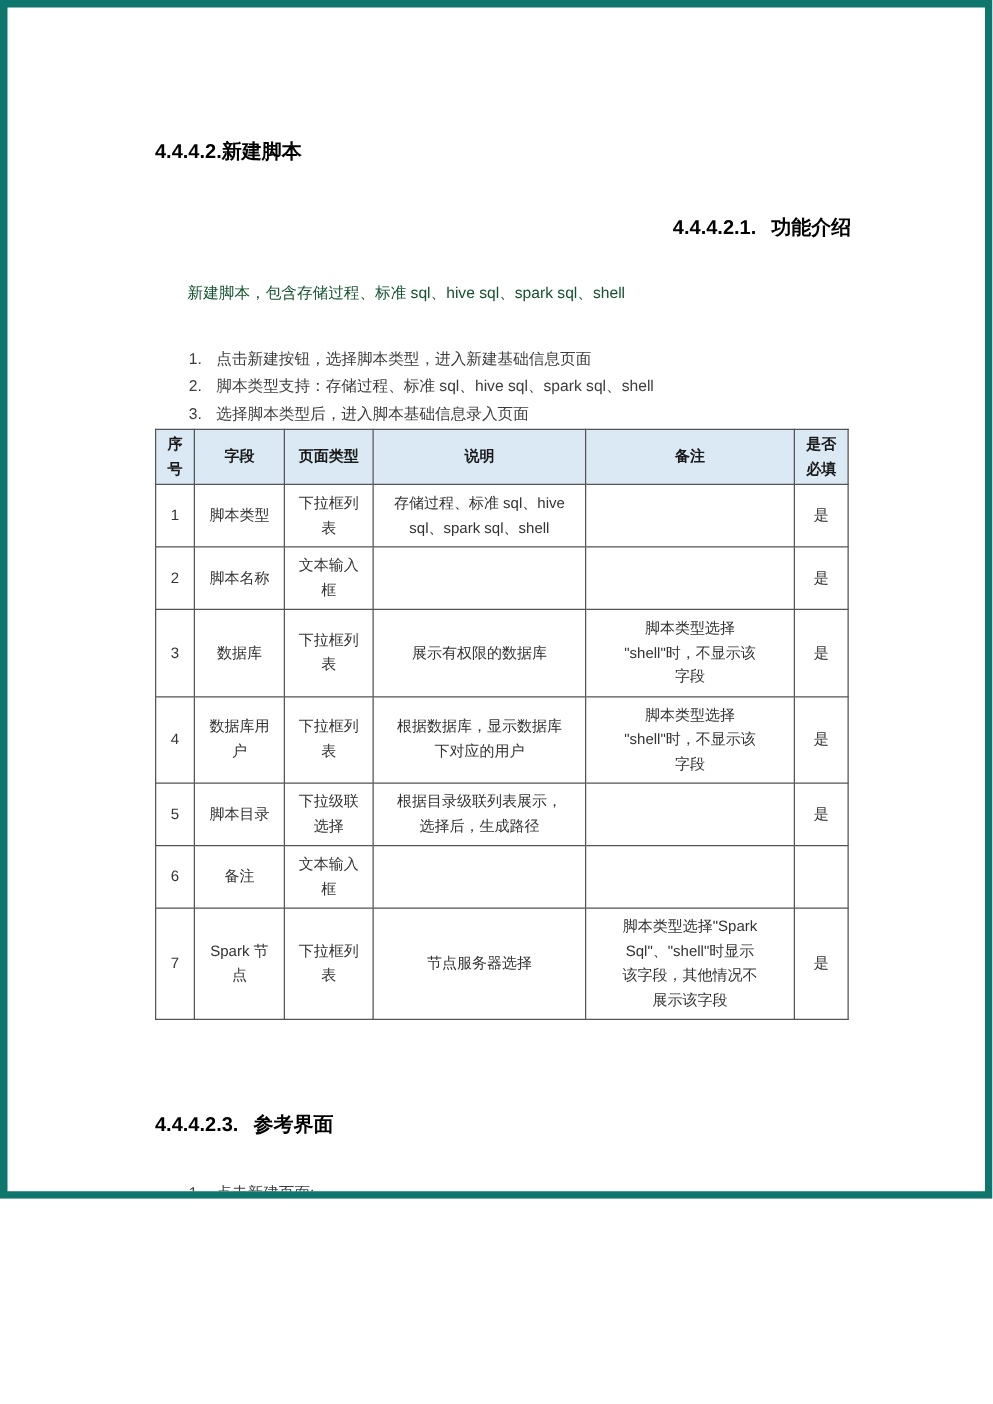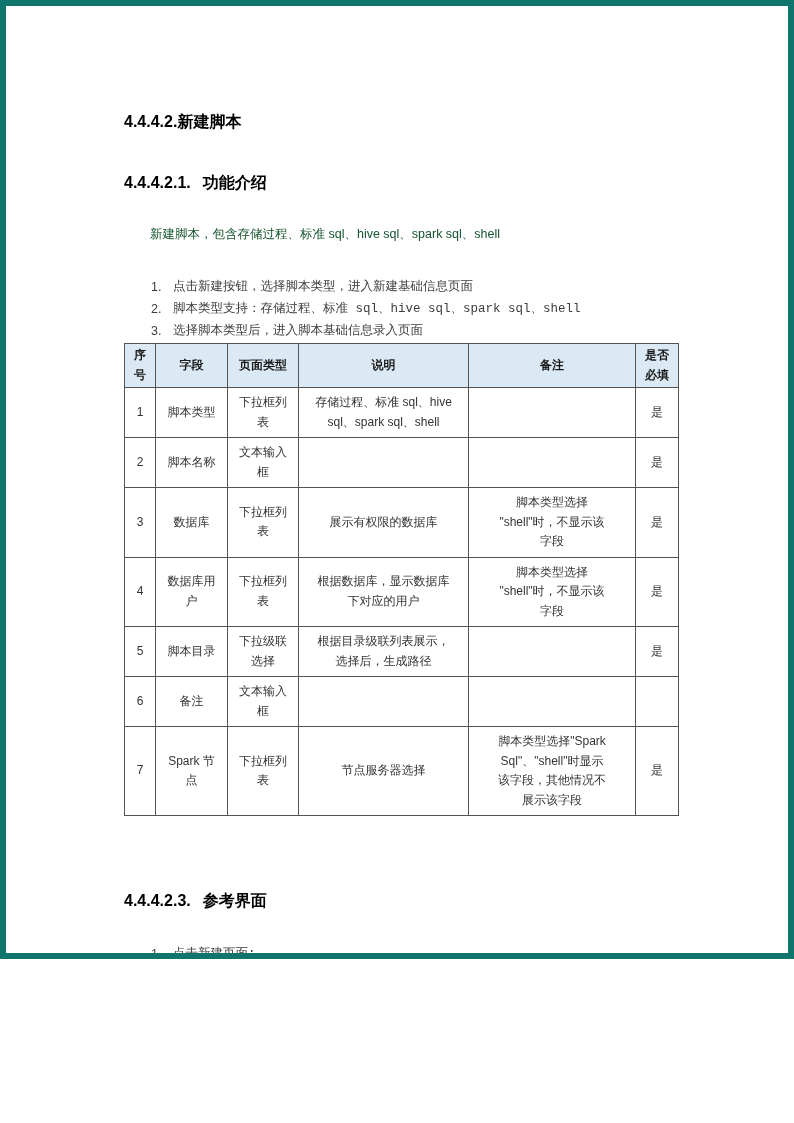--- a/index.html
+++ b/index.html
@@ -28,21 +28,21 @@
     font-weight: 700;
     color: #000000;
   }
   .doc-h2 {
     font-size: 16px;
     line-height: 21px;
     font-weight: 700;
     color: #000000;
     margin: 0;
   }
-  .h-s1 { margin-top: 40px; }
+  .h-s1 { margin-top: 40px; text-align: right; }
   .h-s2 { margin-top: 29px; }
   .h-s3 { margin-top: 74px; }
   .doc-h2 .h-num { display: inline-block; margin-right: 12px; }
   .intro {
     margin: 33px 0 0 0;
     padding-left: 26px;
     font-size: 12.5px;
     line-height: 17px;
     color: #14532d;
   }
@@ -52,21 +52,21 @@
     display: flex;
     font-size: 12.5px;
     line-height: 22px;
     color: #3d3d3d;
   }
   .step-num {
     flex: 0 0 22px;
     margin-left: 27px;
     text-align: left;
   }
-  .step-text { flex: 1 1 auto; font-family: Liberation Mono, monospace; }
+  .step-text { flex: 1 1 auto; }
   table.spec {
     margin-top: 1px;
     border-collapse: collapse;
     table-layout: fixed;
     width: 554px;
   }
   table.spec th, table.spec td {
     border: 1px solid #545454;
     text-align: center;
     vertical-align: middle;

